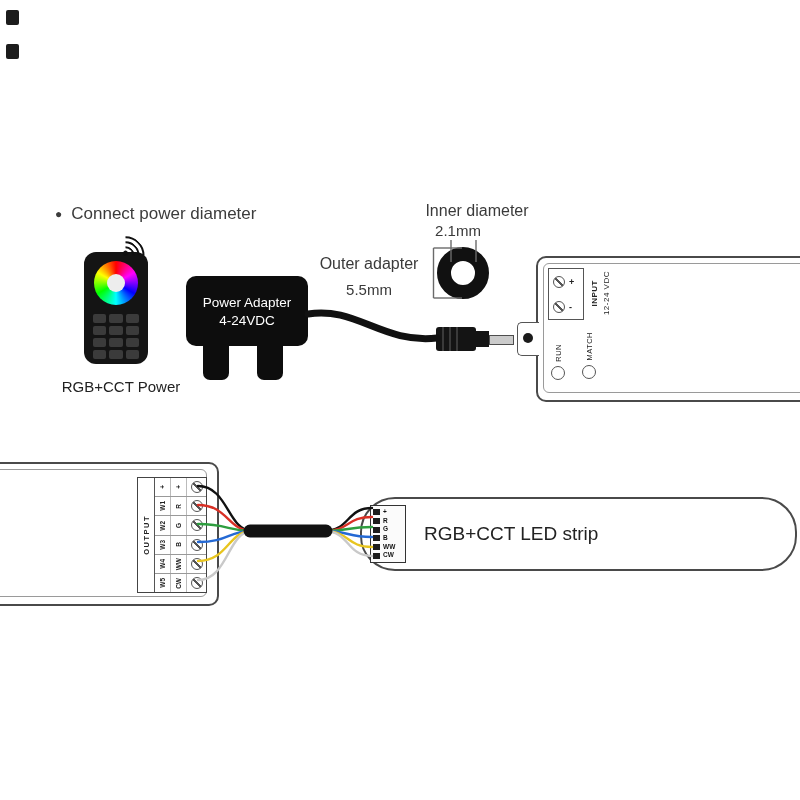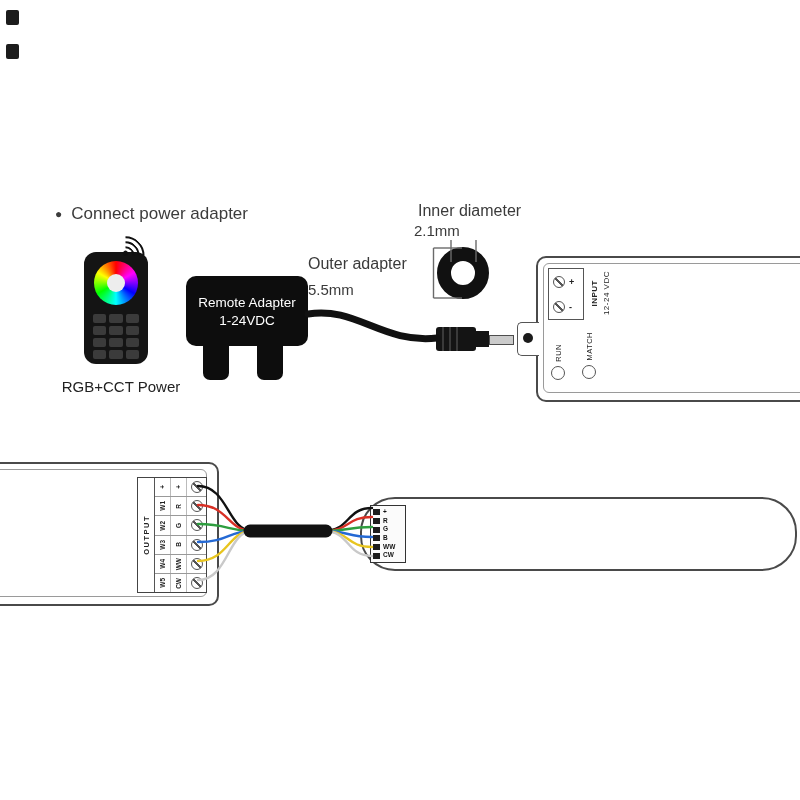--- a/index.html
+++ b/index.html
@@ -41,21 +41,21 @@
 
   
   .plug-barrel{position:absolute;left:436px;top:327px;width:40px;height:24px;background:#141414;border-radius:3px;
     background-image:linear-gradient(90deg,transparent 0 6px,#3a3a3a 6px 8px,transparent 8px 13px,#3a3a3a 13px 15px,transparent 15px 20px,#3a3a3a 20px 22px,transparent 22px);}
   .plug-collar{position:absolute;left:476px;top:331px;width:13px;height:16px;background:#141414;}
   .plug-tip{position:absolute;left:489px;top:335px;width:23px;height:8px;background:#cbcbcb;border:1px solid #4e4e4e;}
 
   
   .donut{position:absolute;left:437px;top:247px;width:52px;height:52px;border-radius:50%;
          border:14px solid #111;background:#fff;box-sizing:border-box;}
-  .dim{position:absolute;text-align:left;font-size:16px;color:#3a3a3a;}
+  .dim{position:absolute;text-align:center;font-size:16px;color:#3a3a3a;}
   .dim.val{font-size:15px;}
 
   
   .ctrl{position:absolute;border:2px solid #4a4a4a;border-radius:10px;background:#fff;}
   .ctrl-inner{position:absolute;border:1.5px solid #9a9a9a;border-radius:6px;}
   .ctrl-top{left:536px;top:256px;width:300px;height:142px;}
   .ctrl-top .ctrl-inner{left:5px;top:5px;width:400px;height:128px;}
   .ctrl-bottom{left:-70px;top:462px;width:285px;height:140px;}
   .ctrl-bottom .ctrl-inner{left:5px;top:5px;width:268px;height:126px;}
 
@@ -99,21 +99,21 @@
 </head>
 <body>
 
 <div class="canvas">
 
   <div class="artifact" style="top:10px"></div>
   <div class="artifact" style="top:44px"></div>
 
   <div class="heading">
     <span class="bullet">●</span>
-    <span>Connect power adapter</span>
+    <span>Connect power diameter</span>
   </div>
 
   <div class="remote">
     <div class="wheel">
       <div class="wheel-hole"></div>
     </div>
     <div class="remote-keys">
       <div class="rkey"></div>
         <div class="rkey"></div>
         <div class="rkey"></div>
@@ -130,29 +130,29 @@
   </div>
   <div class="wifi">
     <i class="a1"></i>
       <i class="a2"></i>
       <i class="a3"></i>
       <span class="dot"></span>
   </div>
   <div class="remote-label">RGB+CCT Power</div>
 
   <div class="adapter">
-    <span>Remote Adapter</span>
-    <span>1-24VDC</span>
+    <span>Power Adapter</span>
+    <span>4-24VDC</span>
   </div>
   <div class="prong" style="left:203px"></div>
   <div class="prong" style="left:257px"></div>
 
   <div class="donut"></div>
   <div class="dim" style="left:418px;top:202px;width:118px">Inner diameter</div>
-  <div class="dim val" style="left:414px;top:222px;width:118px">2.1mm</div>
+  <div class="dim val" style="left:399px;top:222px;width:118px">2.1mm</div>
   <div class="dim" style="left:308px;top:255px;width:122px">Outer adapter</div>
   <div class="dim val" style="left:308px;top:281px;width:122px">5.5mm</div>
 
   <div class="plug-barrel"></div>
   <div class="plug-collar"></div>
   <div class="plug-tip"></div>
 
   <div class="ctrl ctrl-top">
     <div class="ctrl-inner"></div>
     <div class="in-term">
@@ -267,20 +267,21 @@
         </div>
       <div class="pin-row">
           <span class="pin-sq"></span>
           <span class="pin-lab">WW</span>
         </div>
       <div class="pin-row">
           <span class="pin-sq"></span>
           <span class="pin-lab">CW</span>
         </div>
     </div>
+    <div class="strip-label">RGB+CCT LED strip</div>
   </div>
 
   <svg class="overlay" width="800" height="800" viewBox="0 0 800 800">
 
     <path d="M308 314 C 356 306, 382 344, 437 338" fill="none" stroke="#111" stroke-width="7" stroke-linecap="round"></path>
 
     <g stroke="#6a6a6a" stroke-width="1.4">
       <path d="M451 240 L451 262"></path>
       <path d="M476 240 L476 262"></path>
       <path d="M433.5 248 L433.5 298"></path>

